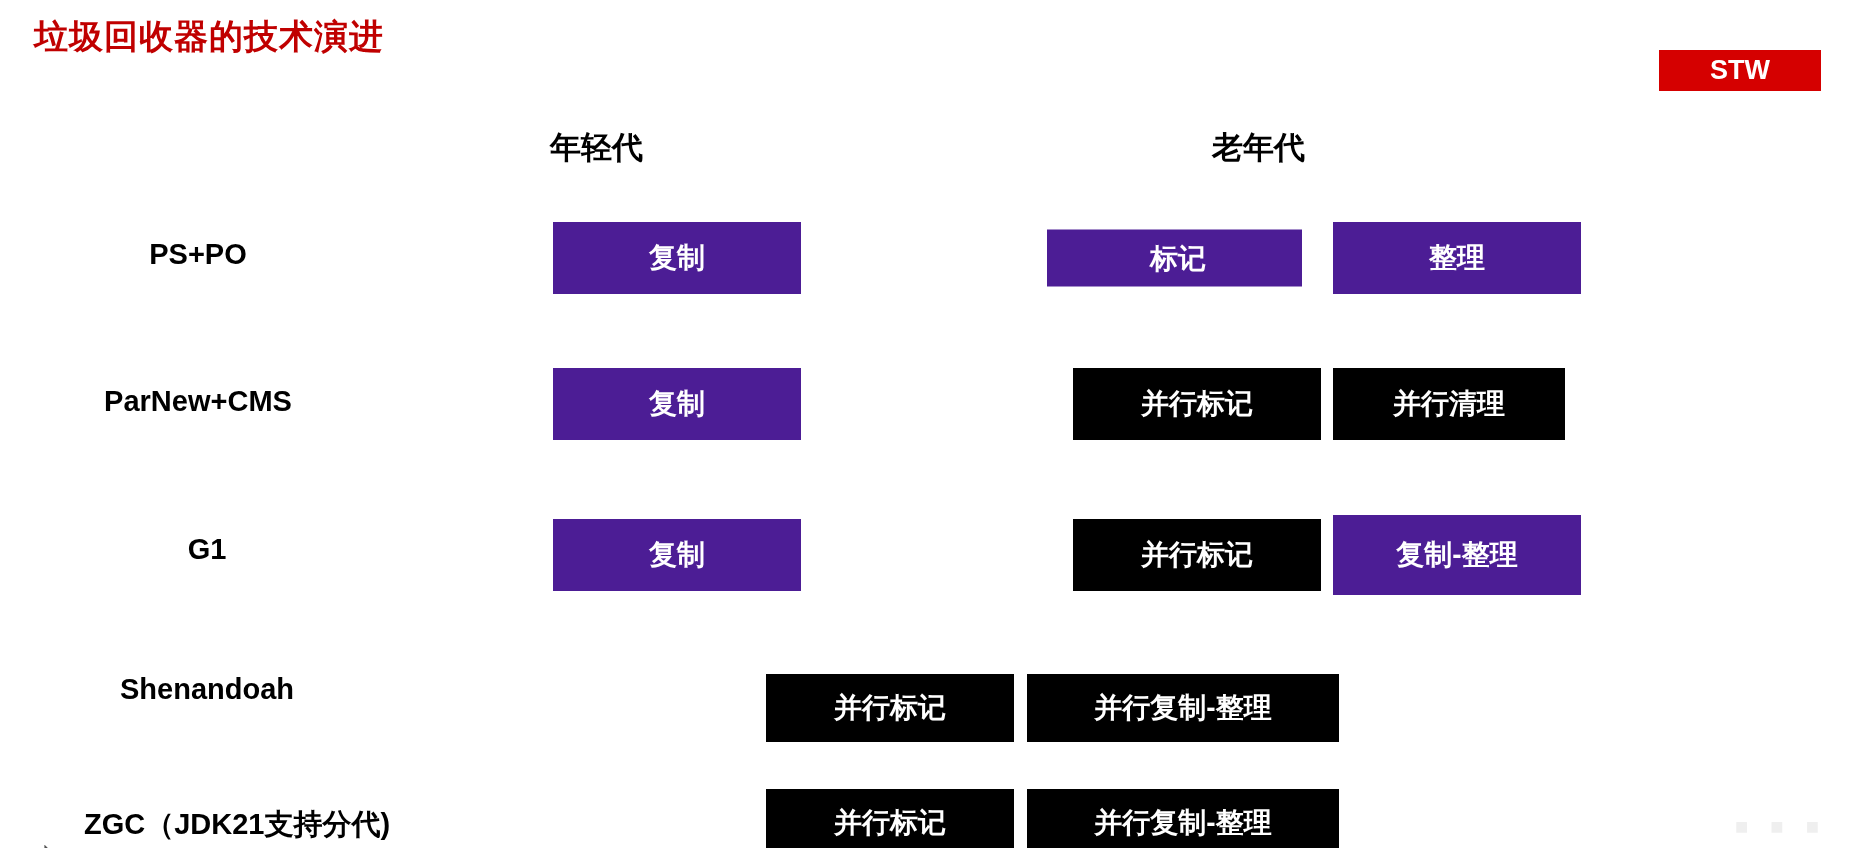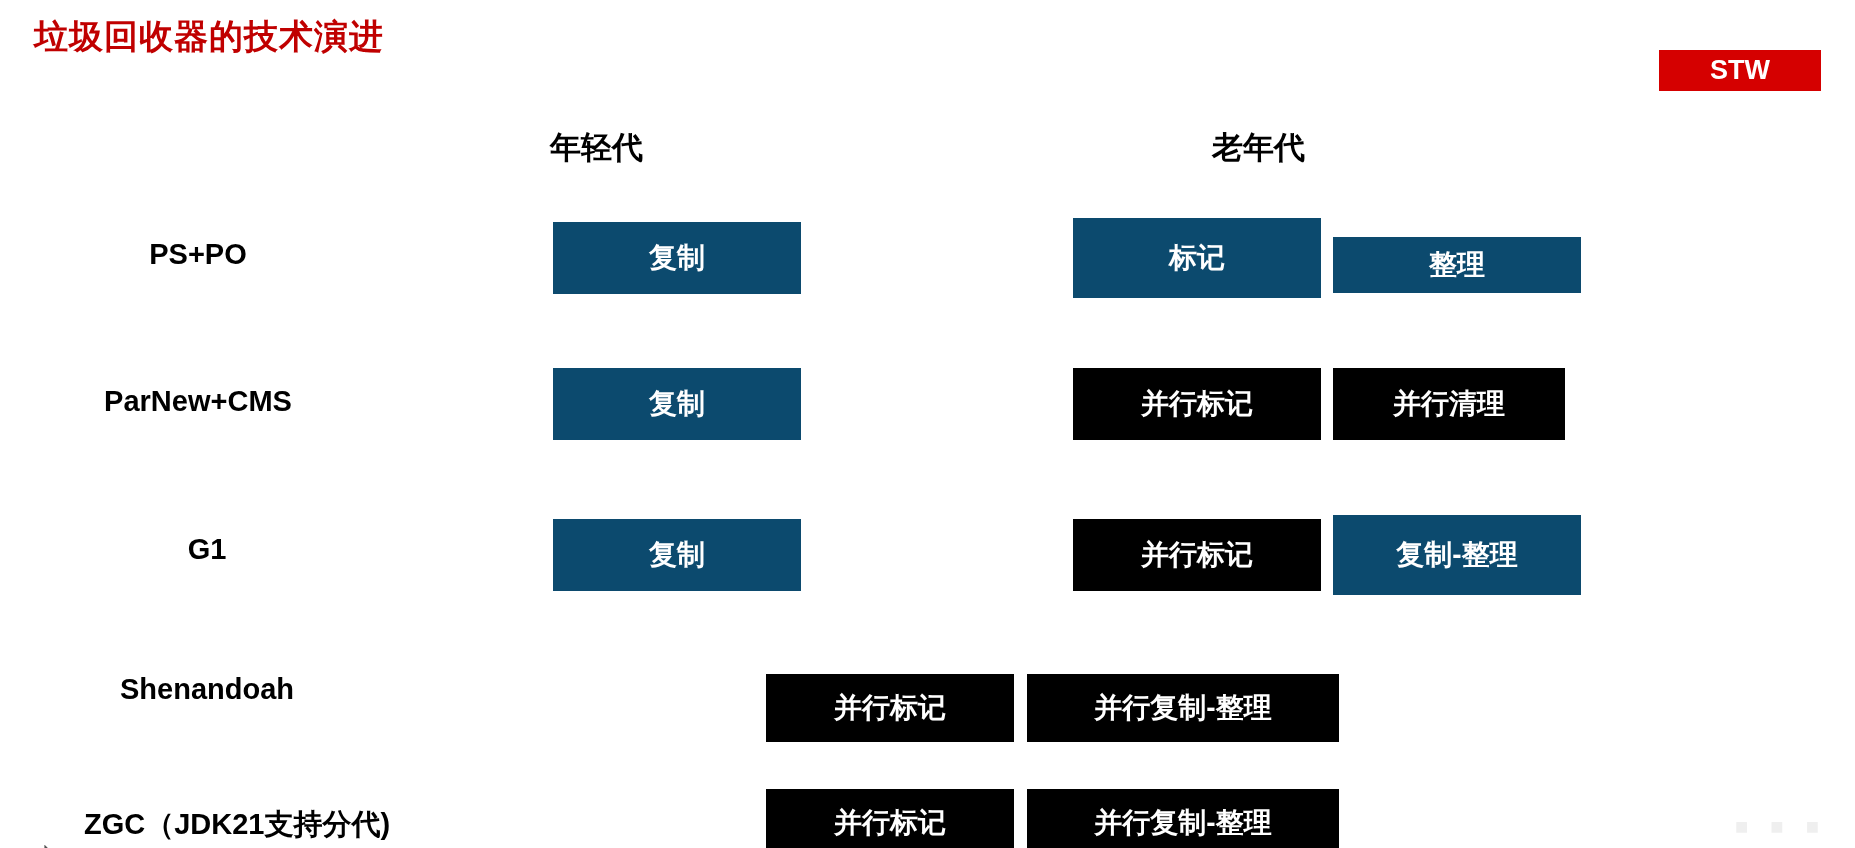--- a/index.html
+++ b/index.html
@@ -78,21 +78,21 @@
     position: absolute;
     display: flex;
     align-items: center;
     justify-content: center;
     font-size: 28px;
     font-weight: bold;
     color: #ffffff;
     white-space: nowrap;
     transform: translateY(-50%);
   }
-  .bar-stw { background: #0c4a6e; }
+  .bar-stw { background: #4c1d95; }
   .bar-par { background: #000000; }
 
   
   #row-1 { top: 258px; }
   #row-2 { top: 404px; }
   #row-3 { top: 555px; }
   #row-4 { top: 708px; }
   #row-5 { top: 823px; }
 
   
@@ -124,22 +124,22 @@
 <div id="legend">
   <div class="legend-chip chip-stw">STW</div>
 </div>
 
 <div class="col-head" id="head-young">年轻代</div>
 <div class="col-head" id="head-old">老年代</div>
 
 <div class="row" id="row-1">
   <div class="row-label" style="left: 198px; top: -4px;">PS+PO</div>
   <div class="bar bar-stw" style="left: 553px; width: 248px; height: 72px; top: 0px;">复制</div>
-  <div class="bar bar-stw" style="left: 1073px; width: 248px; height: 80px; top: 0px;">标记</div>
-  <div class="bar bar-stw" style="left: 1333px; width: 248px; height: 56px; top: 7px;">整理</div>
+  <div class="bar bar-stw" style="left: 1047px; width: 248px; height: 57px; top: 0px; padding-left: 7px;">标记</div>
+  <div class="bar bar-stw" style="left: 1333px; width: 248px; height: 72px; top: 0px;">整理</div>
 </div>
 
 <div class="row" id="row-2">
   <div class="row-label" style="left: 198px; top: -3px;">ParNew+CMS</div>
   <div class="bar bar-stw" style="left: 553px; width: 248px; height: 72px; top: 0px;">复制</div>
   <div class="bar bar-par" style="left: 1073px; width: 248px; height: 72px; top: 0px;">并行标记</div>
   <div class="bar bar-par" style="left: 1333px; width: 232px; height: 72px; top: 0px;">并行清理</div>
 </div>
 
 <div class="row" id="row-3">

